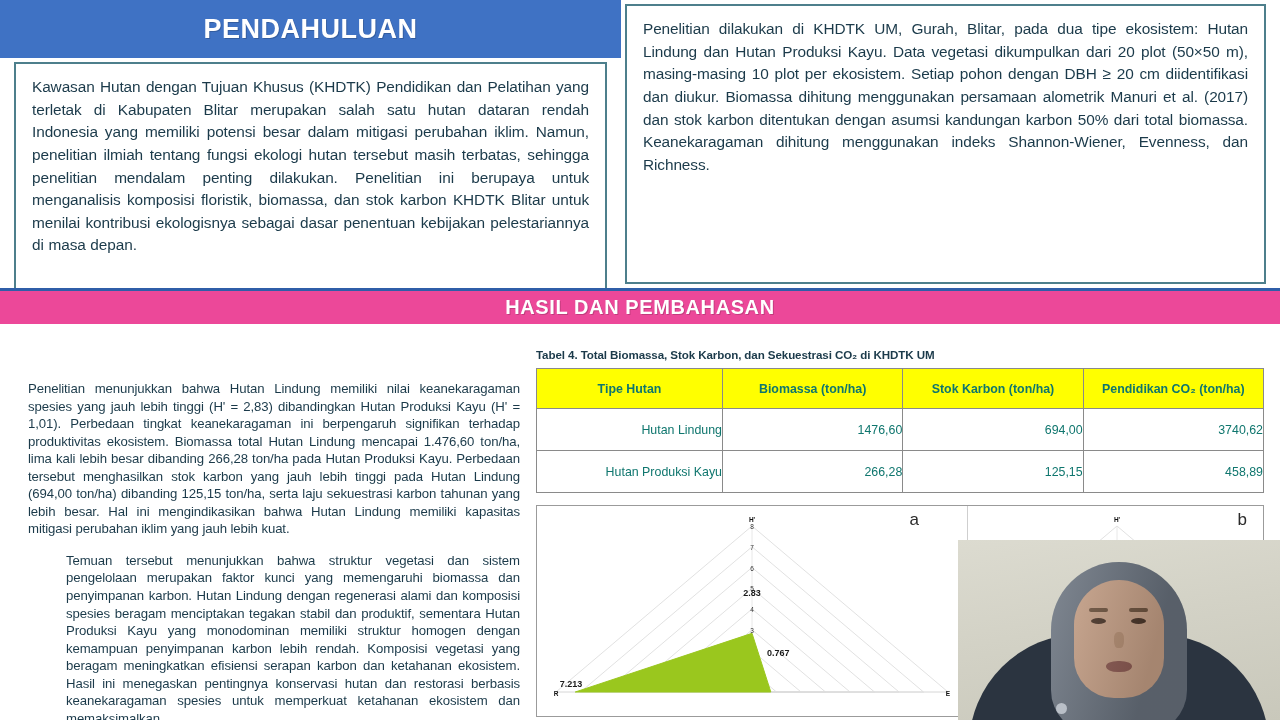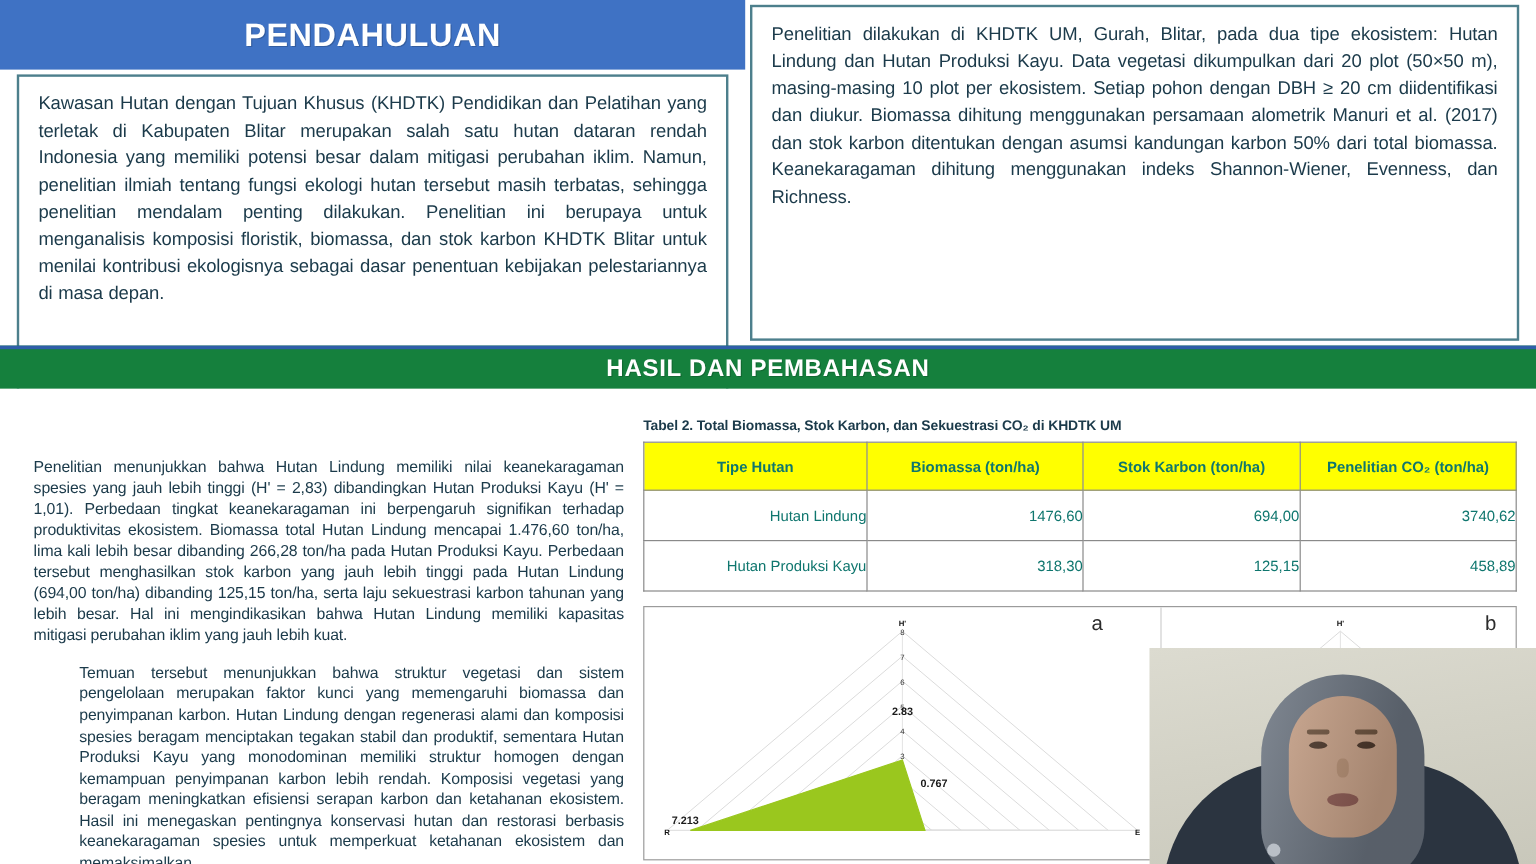--- a/index.html
+++ b/index.html
@@ -51,21 +51,21 @@
     text-align:justify;
     font-weight:500;
     letter-spacing:-0.1px;
     word-spacing:0.5px;
   }
 
   
   .hasil-banner {
     position:absolute; top:288px; left:0;
     width:1280px; height:36px;
-    background:#15803d;
+    background:#ec4899;
     display:flex; align-items:center; justify-content:center;
     color:#ffffff; font-weight:bold; font-size:20px;
     letter-spacing:0.6px;
     text-shadow:1px 1px 0 rgba(0,0,0,.18);
     border-top:3px solid #2f5ea8;
   }
 
   
   .results {
     position:absolute; top:324px; left:0;
@@ -240,47 +240,47 @@
 
 <div class="results">
 
   <div class="col-left">
     <p>Penelitian menunjukkan bahwa Hutan Lindung memiliki nilai keanekaragaman spesies yang jauh lebih tinggi (H' = 2,83) dibandingkan Hutan Produksi Kayu (H' = 1,01). Perbedaan tingkat keanekaragaman ini berpengaruh signifikan terhadap produktivitas ekosistem. Biomassa total Hutan Lindung mencapai 1.476,60 ton/ha, lima kali lebih besar dibanding 266,28 ton/ha pada Hutan Produksi Kayu. Perbedaan tersebut menghasilkan stok karbon yang jauh lebih tinggi pada Hutan Lindung (694,00 ton/ha) dibanding 125,15 ton/ha, serta laju sekuestrasi karbon tahunan yang lebih besar. Hal ini mengindikasikan bahwa Hutan Lindung memiliki kapasitas mitigasi perubahan iklim yang jauh lebih kuat.</p>
     <p>Temuan tersebut menunjukkan bahwa struktur vegetasi dan sistem pengelolaan merupakan faktor kunci yang memengaruhi biomassa dan penyimpanan karbon. Hutan Lindung dengan regenerasi alami dan komposisi spesies beragam menciptakan tegakan stabil dan produktif, sementara Hutan Produksi Kayu yang monodominan memiliki struktur homogen dengan kemampuan penyimpanan karbon lebih rendah. Komposisi vegetasi yang beragam meningkatkan efisiensi serapan karbon dan ketahanan ekosistem. Hasil ini menegaskan pentingnya konservasi hutan dan restorasi berbasis keanekaragaman spesies untuk memperkuat ketahanan ekosistem dan memaksimalkan</p>
   </div>
 
   <div class="col-right">
 
-    <div class="table-caption">Tabel 2. Total Biomassa, Stok Karbon, dan Sekuestrasi CO₂ di KHDTK UM</div>
+    <div class="table-caption">Tabel 4. Total Biomassa, Stok Karbon, dan Sekuestrasi CO₂ di KHDTK UM</div>
 
     <table class="data-table">
       <colgroup>
           <col class="c1">
           <col>
           <col>
           <col>
         </colgroup>
       <thead>
         <tr>
           <th>Tipe Hutan</th>
           <th>Biomassa (ton/ha)</th>
           <th>Stok Karbon (ton/ha)</th>
-          <th>Penelitian CO₂ (ton/ha)</th>
+          <th>Pendidikan CO₂ (ton/ha)</th>
         </tr>
       </thead>
       <tbody>
         <tr>
           <td>Hutan Lindung</td>
           <td>1476,60</td>
           <td>694,00</td>
           <td>3740,62</td>
         </tr>
         <tr>
           <td>Hutan Produksi Kayu</td>
-          <td>318,30</td>
+          <td>266,28</td>
           <td>125,15</td>
           <td>458,89</td>
         </tr>
       </tbody>
     </table>
 
     <div class="chart-box">
 
       <div class="radar-panel radar-a">
         <span class="radar-letter">a</span>

